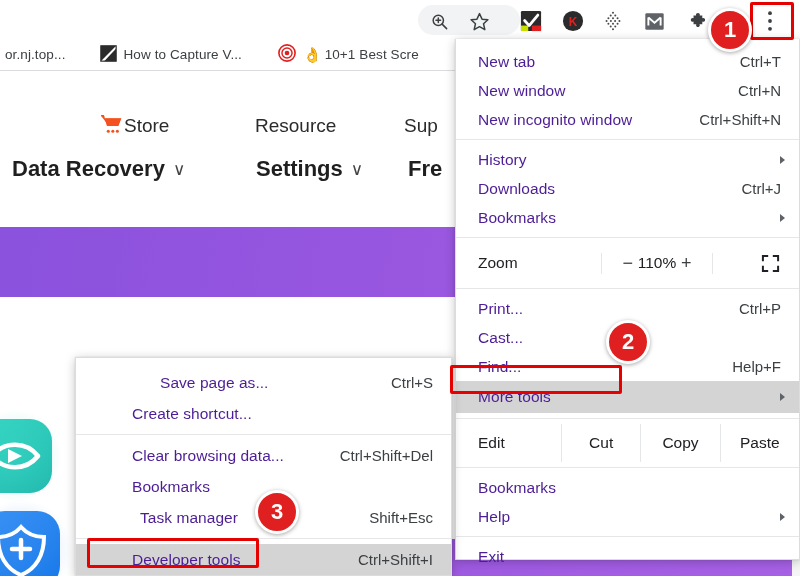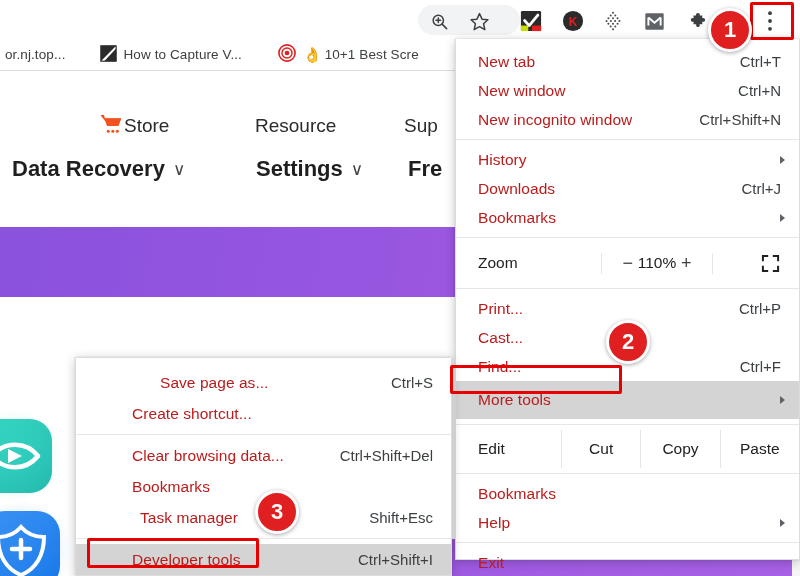--- a/index.html
+++ b/index.html
@@ -91,21 +91,21 @@
     font-size: 15.5px; color: #202124;
   }
   #main-menu { left: 455px; top: 39px; width: 345px; height: 521px; border-top: none; }
   #sub-menu   { left: 75px; top: 357px; width: 377px; height: 219px; }
 
   .mi {
     position: relative; display: flex; align-items: center;
     height: 29px; padding: 0 14px 0 22px; cursor: default;
     white-space: nowrap;
   }
-  .mi .lbl { flex: 0 0 auto; font-size: 15.5px; color: #b91c1c; letter-spacing: .05px; }
+  .mi .lbl { flex: 0 0 auto; font-size: 15.5px; color: #4c1d95; letter-spacing: .05px; }
   .mi .accel { margin-left: auto; font-size: 15px; color: #3c4043; padding-right: 4px; }
   .mi .arrow {
     margin-left: auto; width: 0; height: 0;
     border-left: 5px solid #5f6368; border-top: 4px solid transparent; border-bottom: 4px solid transparent;
   }
   .mi.hl { background: #d4d4d4; }
   .sep { height: 1px; background: #e4e6e8; margin: 5px 0; }
 
   
   .zoom-row { display: flex; align-items: center; height: 40px; gap: 28px; }
@@ -363,23 +363,23 @@
     <div class="mi">
       <span class="lbl">Print...</span>
       <span class="accel">Ctrl+P</span>
     </div>
     <div class="mi">
       <span class="lbl">Cast...</span>
       <span class="accel"></span>
     </div>
     <div class="mi">
       <span class="lbl">Find...</span>
-      <span class="accel">Ctrl+F</span>
-    </div>
-    <div class="mi hl" style="height:38px">
+      <span class="accel">Help+F</span>
+    </div>
+    <div class="mi hl" style="height:32px">
       <span class="lbl">More tools</span>
       <span class="arrow"></span>
     </div>
 
     <div class="sep"></div>
 
     <div class="edit-row">
       <div class="cell first">Edit</div>
       <div class="cell rest">Cut</div>
       <div class="cell rest">Copy</div>

